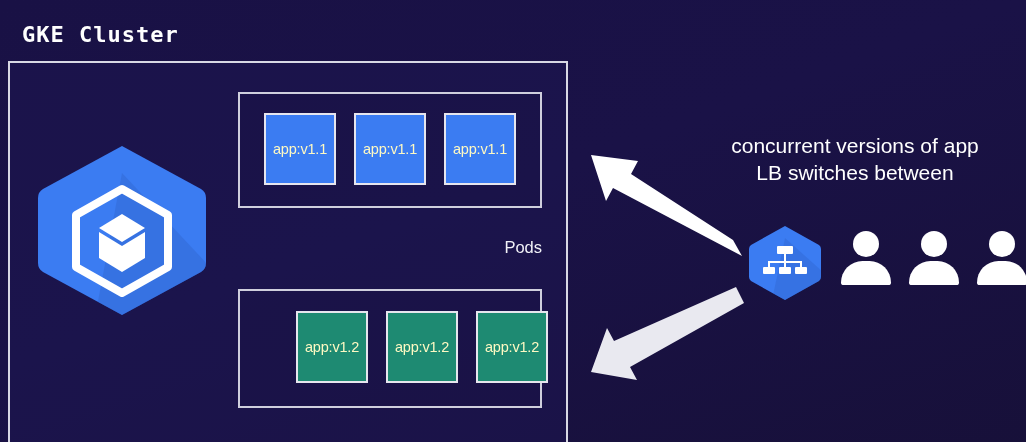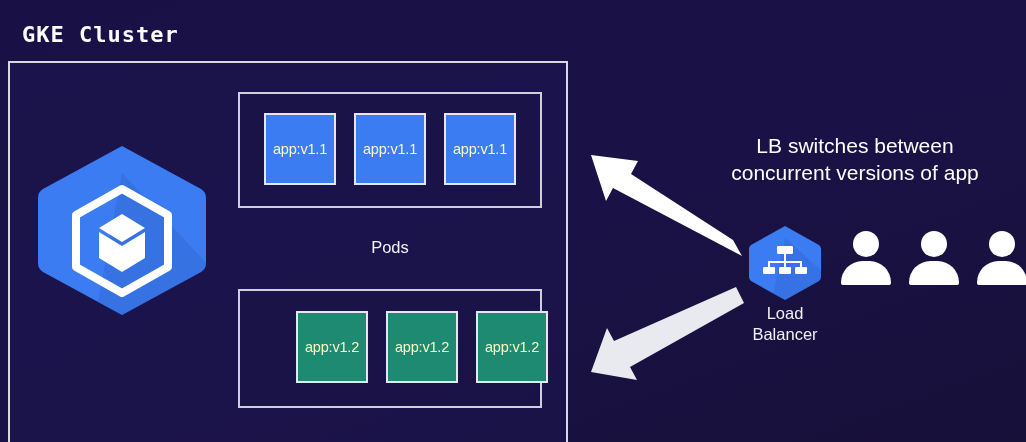--- a/index.html
+++ b/index.html
@@ -90,21 +90,21 @@
   .pod.p1 { left: 114px; }
   .pod.p2 { left: 204px; }
   .pod-row-top { top: 19px; }
   .pod-row-bot { top: 20px; }
 
   #pods-label {
     position: absolute;
     left: 238px;
     top: 238px;
     width: 304px;
-    text-align: center;
+    text-align: right;
     font-size: 16.5px;
     color: #f1f1f7;
   }
 
   
   #arrow-layer {
     position: absolute;
     left: 0; top: 0;
     width: 1026px; height: 442px;
     pointer-events: none;
@@ -235,28 +235,24 @@
       <rect x="38" y="30" width="2" height="8" fill="#ffffff"></rect>
       <rect x="22" y="37" width="34" height="2" fill="#ffffff"></rect>
       <rect x="22" y="37" width="2" height="6" fill="#ffffff"></rect>
       <rect x="38" y="37" width="2" height="6" fill="#ffffff"></rect>
       <rect x="54" y="37" width="2" height="6" fill="#ffffff"></rect>
       <rect x="17" y="43" width="12" height="7" fill="#ffffff" rx="1"></rect>
       <rect x="33" y="43" width="12" height="7" fill="#ffffff" rx="1"></rect>
       <rect x="49" y="43" width="12" height="7" fill="#ffffff" rx="1"></rect>
     </svg>
   </div>
-  <div id="lb-label">
-    <div>Load</div>
-    <div>Balancer</div>
-  </div>
 
   <div id="lb-annotation">
+    <div>concurrent versions of app</div>
     <div>LB switches between</div>
-    <div>concurrent versions of app</div>
   </div>
 
   <div id="users-row">
     <div class="user-icon">
       <div class="user-head"></div>
       <div class="user-body"></div>
     </div>
     <div class="user-icon">
       <div class="user-head"></div>
       <div class="user-body"></div>

